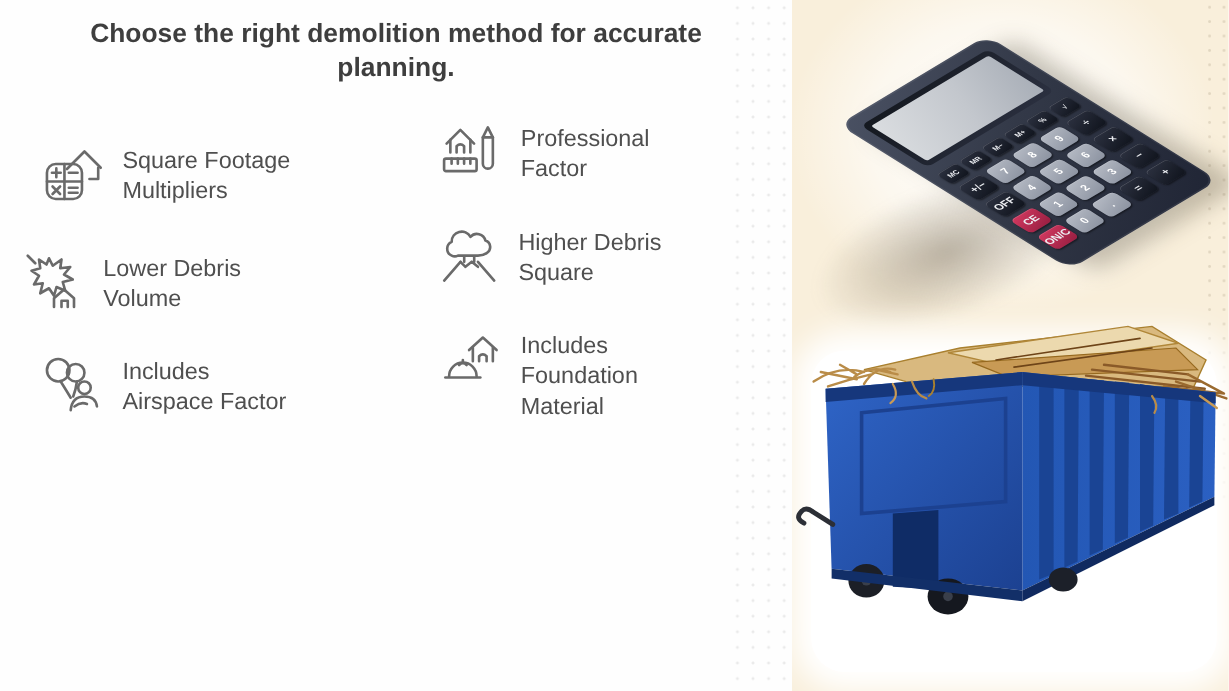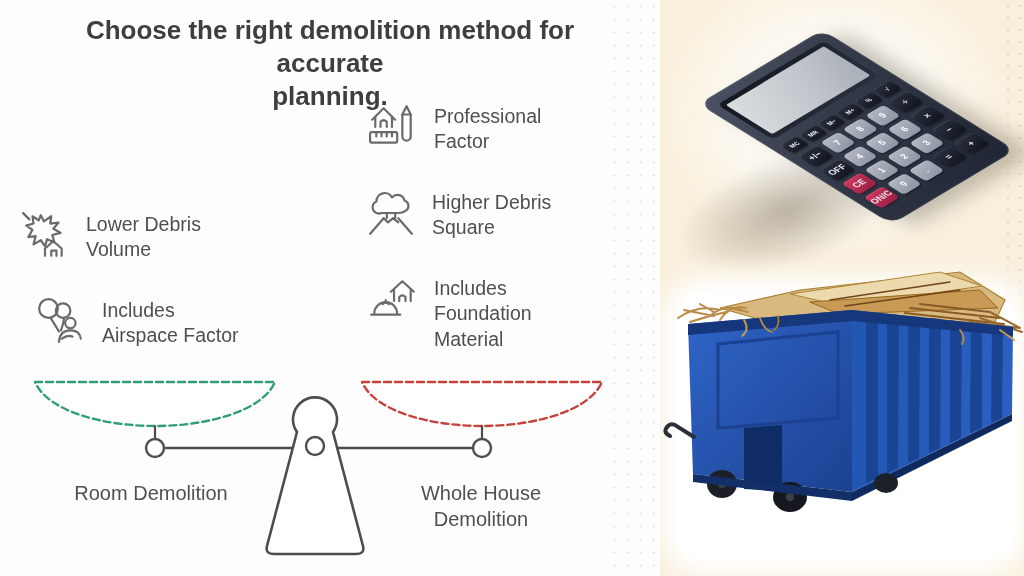--- a/index.html
+++ b/index.html
@@ -4,21 +4,21 @@
 <style>
   html,body{margin:0;padding:0;}
   .stage{position:relative;width:1024px;height:576px;overflow:hidden;background:#fff;
          font-family:"Liberation Sans",sans-serif;}
   
   .left-panel{position:absolute;left:0;top:0;width:660px;height:576px;background:#fefefe;}
   .dot-strip-left{position:absolute;right:0;top:0;width:52px;height:100%;
     background-image:radial-gradient(circle,#dadada 1.1px,transparent 1.4px);
     background-size:13px 13px;opacity:.55;}
   .page-title{position:absolute;left:30px;top:14px;width:600px;text-align:center;
-    font-size:26px;font-weight:bold;color:#3e3e3e;line-height:1.27;white-space:pre-line;}
+    font-size:22px;font-weight:bold;color:#3e3e3e;line-height:1.27;white-space:pre-line;}
   .feature{position:absolute;display:flex;align-items:flex-start;gap:16px;}
   .feature .f-icon{flex:0 0 auto;}
   .feature .f-label{font-size:19.5px;color:#4f4f4f;line-height:1.3;white-space:pre-line;padding-top:2px;}
   .f1{left:36px;top:120px}.f2{left:20px;top:210px}.f3{left:36px;top:296px}
   .f4{left:368px;top:102px}.f5{left:366px;top:188px}.f6{left:368px;top:274px}
   .icon-svg{stroke:#6a6a6a;stroke-width:2.1;fill:none;stroke-linecap:round;stroke-linejoin:round;}
   
   .scale-wrap{position:absolute;left:0;top:370px;width:660px;height:206px;}
   .scale-svg{position:absolute;left:0;top:0;}
   .scale-label{position:absolute;width:230px;text-align:center;font-size:20px;color:#4f4f4f;
@@ -59,20 +59,34 @@
 <body>
 
 <div class="stage">
 
   <div class="left-panel">
     <div class="dot-strip-left"></div>
 
     <div class="page-title">Choose the right demolition method for accurate
 planning.</div>
 
+    <div class="feature f1">
+      <svg class="icon-svg f-icon" width="50" height="50" viewBox="0 0 48 48">
+        <path d="M19,20 L33,6 L46,19"></path>
+          <path d="M44,19 v9 h-7"></path>
+        <rect x="3" y="16" width="28" height="28" rx="7"></rect>
+        <path d="M17,16 V44 M3,30 H31"></path>
+        <path d="M7,23 h7 M10.5,19.5 v7"></path>
+          <path d="M20.5,23 h7"></path>
+        <path d="M7.5,34 l6,6 M13.5,34 l-6,6"></path>
+          <path d="M20.5,35 h7 M20.5,39 h7"></path>
+      </svg>
+      <div class="f-label">Square Footage
+Multipliers</div>
+    </div>
 
     <div class="feature f2">
       <svg class="icon-svg f-icon" width="50" height="50" viewBox="0 0 48 48">
         <path d="M3,3 L9,9"></path>
         <path d="M20,5 L23,11 L30,6 L29,13 L37,12 L32,18 L39,22 L31,24 L33,31 L26,28 L24,35 L20,29 L13,33 L15,25 L8,26 L12,19 L6,15 L13,13 L12,6 L18,10 Z"></path>
         <path d="M24,44 V37 L32,30 L40,37 V44"></path>
           <path d="M30,44 v-5 h5 v5"></path>
       </svg>
       <div class="f-label">Lower Debris
 Volume</div>
@@ -125,36 +139,20 @@
         <path d="M6,38 a11,11 0 0 1 22,0"></path>
           <path d="M3,39 H31"></path>
         <path d="M14,29 q3,-3 6,0"></path>
           <path d="M17,27 v-2"></path>
       </svg>
       <div class="f-label">Includes
 Foundation
 Material</div>
     </div>
 
-    <div class="scale-wrap">
-      <svg class="scale-svg" width="660" height="206" viewBox="0 0 660 206" fill="none" stroke-linecap="round" stroke-linejoin="round">
-        <path d="M35,12 L275,12 C262,42 205,56 155,56 C105,56 48,42 35,12 Z" stroke="#2f9e77" stroke-width="2.4" stroke-dasharray="7 4" fill="#ffffff"></path>
-        <path d="M362,12 L602,12 C589,42 532,56 482,56 C432,56 375,42 362,12 Z" stroke="#c6413a" stroke-width="2.4" stroke-dasharray="7 4" fill="#ffffff"></path>
-        <path d="M155,56 V68" stroke="#4d4d4d" stroke-width="2.2"></path>
-        <path d="M482,56 V68" stroke="#4d4d4d" stroke-width="2.2"></path>
-        <path d="M155,78 H482" stroke="#4d4d4d" stroke-width="2.4"></path>
-        <path d="M297,62 A22,22 0 1 1 333,62 L363,176 Q365,184 356,184 H274 Q265,184 267,176 Z" stroke="#4d4d4d" stroke-width="2.6" fill="#ffffff"></path>
-        <circle cx="315" cy="76" r="9" stroke="#4d4d4d" stroke-width="2.4" fill="#ffffff"></circle>
-        <circle cx="155" cy="78" r="9" stroke="#4d4d4d" stroke-width="2.4" fill="#ffffff"></circle>
-        <circle cx="482" cy="78" r="9" stroke="#4d4d4d" stroke-width="2.4" fill="#ffffff"></circle>
-      </svg>
-      <div class="scale-label lbl-left">Room Demolition</div>
-      <div class="scale-label lbl-right">Whole House
-Demolition</div>
-    </div>
   </div>
 
   <div class="right-panel">
     <div class="dot-strip-right"></div>
 
     <div class="calc-glow"></div>
     <div class="calc-shadow"></div>
     <div class="calc">
       <div class="calc-display">
         <div class="lcd"></div>

